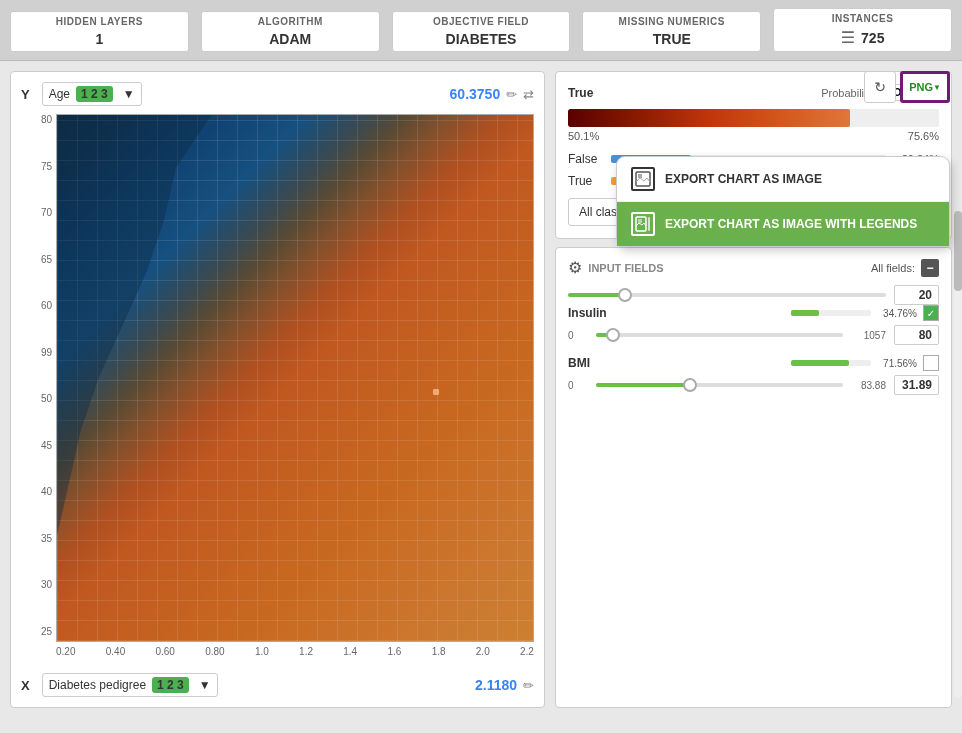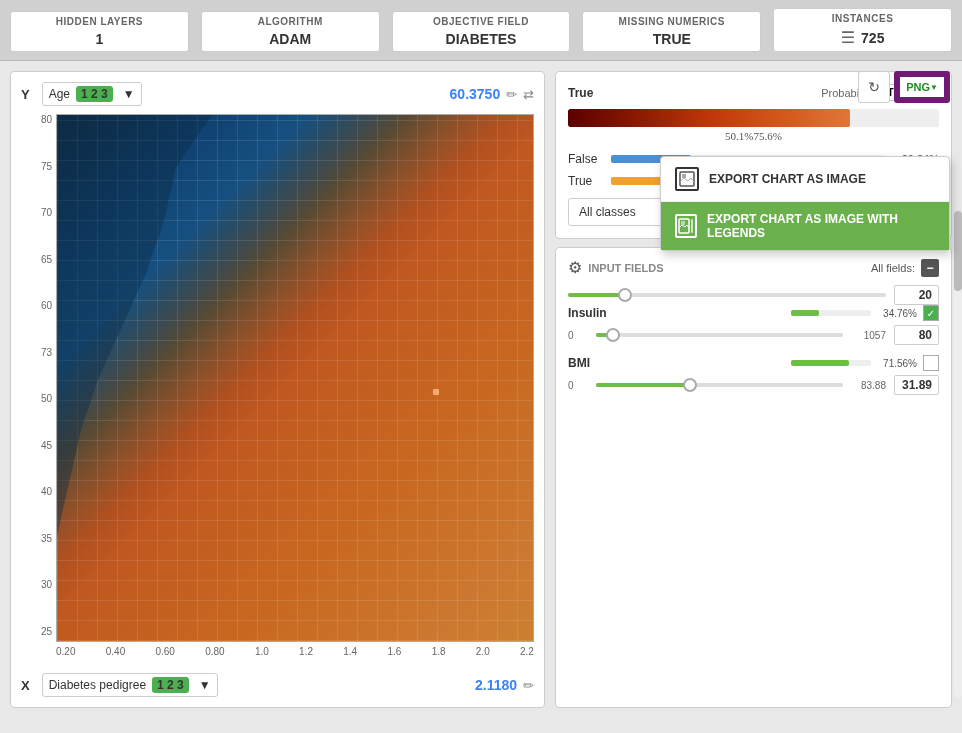--- a/index.html
+++ b/index.html
@@ -248,24 +248,24 @@
       gap: 8px;
     }
 
     
     .export-dropdown {
       position: absolute;
       top: 95px;
       right: 12px;
       background: white;
       border: 1px solid #ccc;
-      border-radius: 4px;
+      border-radius: 9px;
       box-shadow: 2px 4px 10px rgba(0,0,0,0.2);
       z-index: 100;
-      width: 290px;
+      width: 334px;
     }
     .export-item {
       display: flex;
       align-items: center;
       gap: 10px;
       padding: 10px 14px;
       cursor: pointer;
       font-size: 12px;
       font-weight: bold;
       color: #333;
@@ -304,21 +304,21 @@
       background: white;
       cursor: pointer;
       display: flex;
       align-items: center;
       justify-content: center;
       font-size: 14px;
       color: #555;
     }
     .png-button {
       background: white;
-      border: 6px solid #701a75;
+      border: 3px solid #701a75;
       border-radius: 3px;
       cursor: pointer;
       display: flex;
       align-items: center;
       justify-content: center;
       padding: 2px 6px;
       font-size: 11px;
       font-weight: bold;
       color: #228B22;
       position: relative;
@@ -379,23 +379,22 @@
       position: relative;
       overflow: hidden;
     }
     .main-bar-fill {
       height: 100%;
       background: linear-gradient(to right, #5a0000, #8b1a00, #c0360a, #d4561a, #e0763a);
       border-radius: 2px;
     }
     .main-bar-labels {
       display: flex;
-      justify-content: center;
+      justify-content: space-between;
       margin-top: 3px;
-      font-family: Liberation Serif, serif;
     }
     .bar-pct {
       font-size: 11px;
       color: #555;
     }
 
     .mini-bars {
       margin-top: 10px;
     }
     .mini-bar-row {
@@ -680,21 +679,21 @@
       </div>
     </div>
 
     <div class="chart-container">
       <div class="y-axis">
         <span>80</span>
         <span>75</span>
         <span>70</span>
         <span>65</span>
         <span>60</span>
-        <span>73</span>
+        <span>99</span>
         <span>50</span>
         <span>45</span>
         <span>40</span>
         <span>35</span>
         <span>30</span>
         <span>25</span>
       </div>
       <div class="chart-and-xaxis">
 
         <div class="heatmap">

